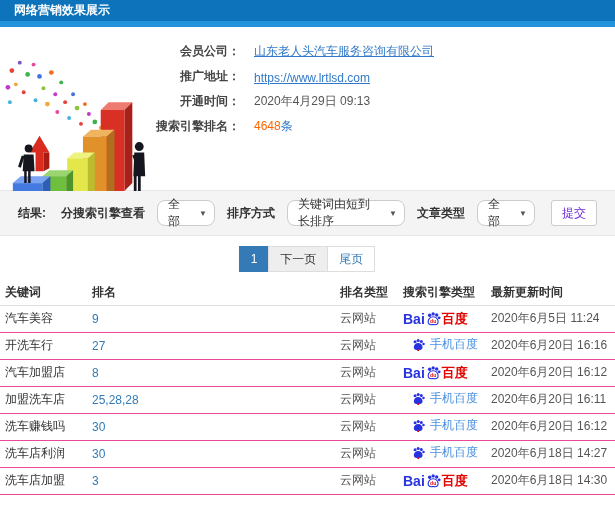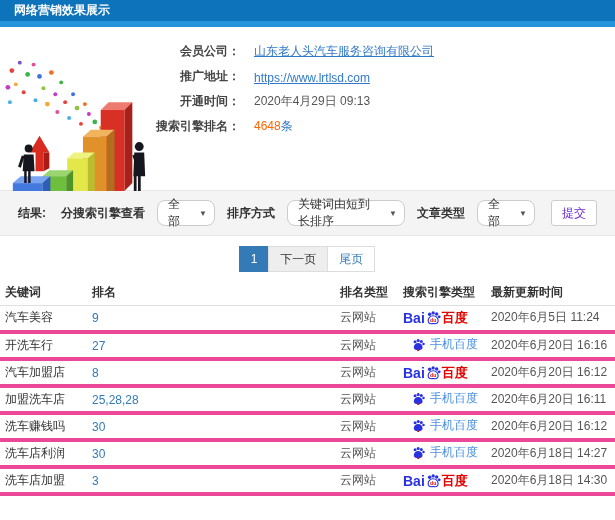--- a/index.html
+++ b/index.html
@@ -43,21 +43,21 @@
   .page-item { display:inline-block; min-width:18px; text-align:center; padding:5px 11px;
     border:1px solid #ddd; margin-left:-1px; text-decoration:none; font-size:12px; line-height:14px; }
   .page-item.active { background:#337ab7; border-color:#337ab7; color:#fff; }
   .page-item.normal { background:#eee; color:#333; }
   .page-item.link { background:#fff; color:#337ab7; }
 
   
   table.results { width:100%; border-collapse:collapse; table-layout:fixed; }
   table.results th { font-weight:bold; color:#333; text-align:left; height:24px; vertical-align:middle;
     border-bottom:1px solid #e0e0e0; font-size:12px; }
-  table.results td { height:27px; vertical-align:middle; border-bottom:4px solid #ec4899; font-size:12px; }
+  table.results td { height:27px; vertical-align:middle; border-bottom:1px solid #ec4899; font-size:12px; }
   .col-kw { padding-left:5px !important; }
   td.kw { color:#333; }
   td.rank { color:#337ab7; }
   td.rtype { color:#555; }
   td.date { color:#555; }
 
   
   .bd-logo { display:inline-flex; align-items:center; }
   .bd-bai { color:#2932e1; font-weight:bold; font-size:14px; letter-spacing:0; }
   .bd-cn { color:#e10602; font-weight:bold; font-size:13px; }

